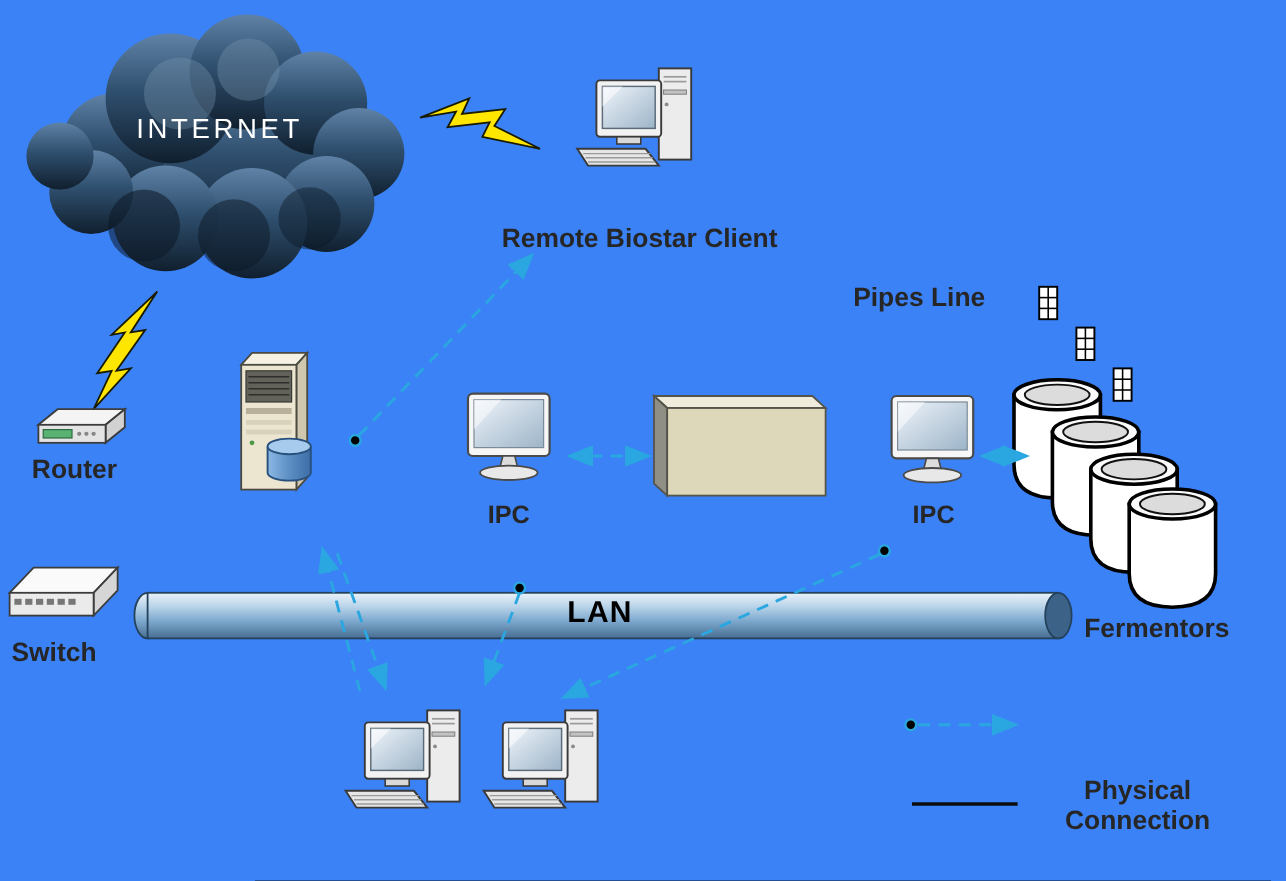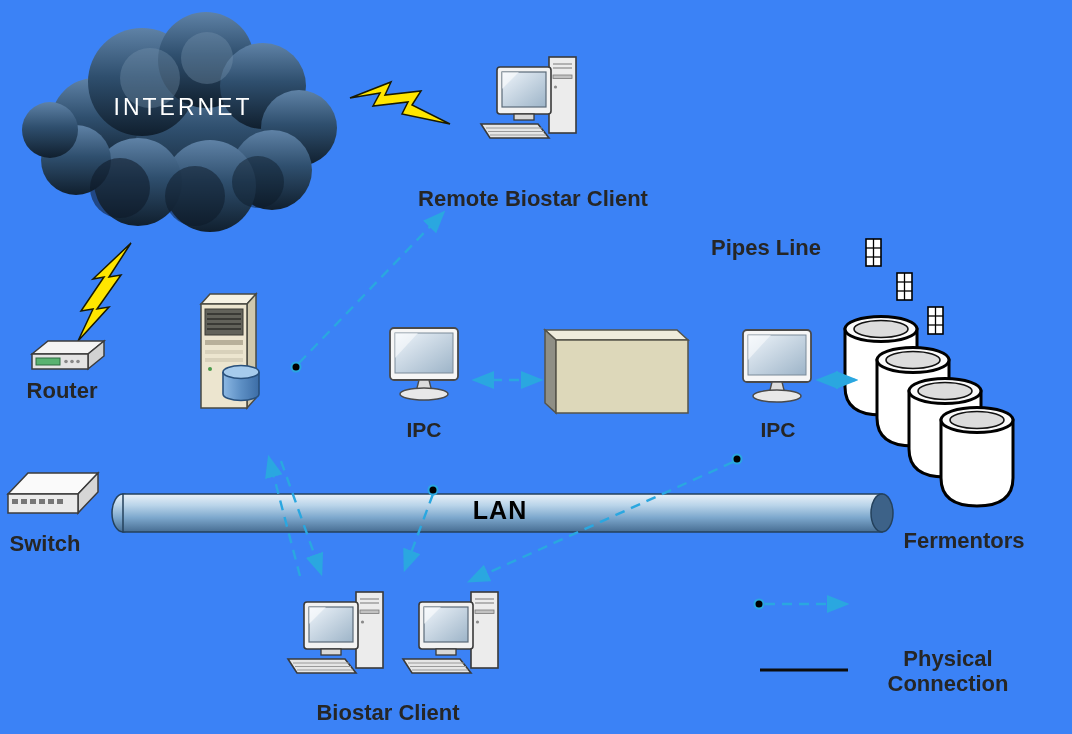--- a/index.html
+++ b/index.html
@@ -206,18 +206,17 @@
 </svg>
 
 <div class="lbl lbl-internet" style="left:183px;top:95px;">INTERNET</div>
 <div class="lbl" style="left:533px;top:161px;margin-top:25px;">Remote Biostar Client</div>
 <div class="lbl" style="left:766px;top:235px;">Pipes Line</div>
 <div class="lbl" style="left:62px;top:378px;">Router</div>
 <div class="lbl lbl-small" style="left:424px;top:417px;">IPC</div>
 <div class="lbl lbl-small" style="left:778px;top:417px;">IPC</div>
 <div class="lbl lbl-lan" style="left:500px;top:498px;">LAN</div>
 <div class="lbl" style="left:45px;top:531px;">Switch</div>
-<div class="lbl" style="left:964px;top:511px;margin-top:17px;">Fermentors</div>
-<div class="lbl" style="left:388px;top:700px;">Biostar Client</div>
+<div class="lbl" style="left:964px;top:511px;">Fermentors</div>
 <div class="lbl" style="left:948px;top:646px;">Physical
 Connection</div>
 
 </div>
 
 </body></html>

